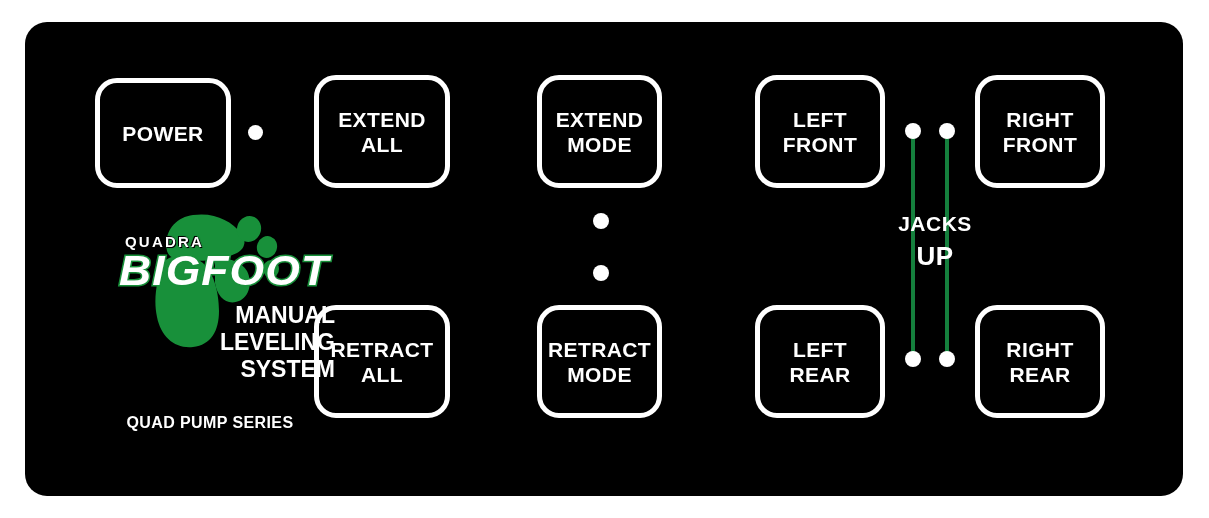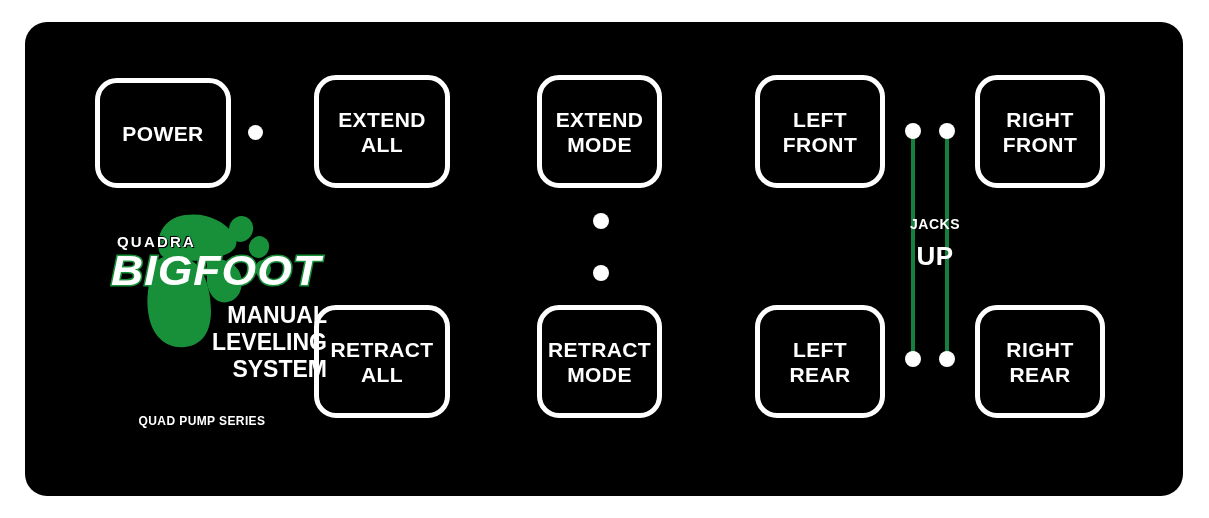--- a/index.html
+++ b/index.html
@@ -89,38 +89,38 @@
   .jacks-text {
     position: absolute;
     left: 845px;
     top: 190px;
     width: 130px;
     text-align: center;
     color: #ffffff;
     user-select: none;
   }
   .jacks-text .jacks-word {
-    font-size: 14px;
+    font-size: 21px;
     font-weight: bold;
     line-height: 24px;
     letter-spacing: 0.5px;
     display: block;
   }
   .jacks-text .jacks-state {
     font-size: 26px;
     font-weight: bold;
     line-height: 40px;
     letter-spacing: 0.5px;
     display: block;
   }
 
   
   .brand {
     position: absolute;
-    left: 52px;
+    left: 60px;
     top: 175px;
     width: 250px;
     height: 230px;
   }
   .footprint {
     position: absolute;
     left: 38px;
     top: 10px;
     width: 160px;
     height: 150px;
@@ -165,21 +165,21 @@
     z-index: 4;
     white-space: pre-line;
   }
   .brand-series {
     position: absolute;
     left: 0px;
     top: 217px;
     width: 250px;
     text-align: center;
     color: #ffffff;
-    font-size: 12px;
+    font-size: 16px;
     font-weight: bold;
     letter-spacing: 0.4px;
   }
 </style>
 </head>
 <body>
 
 <div id="root">
   <div class="panel">
 

